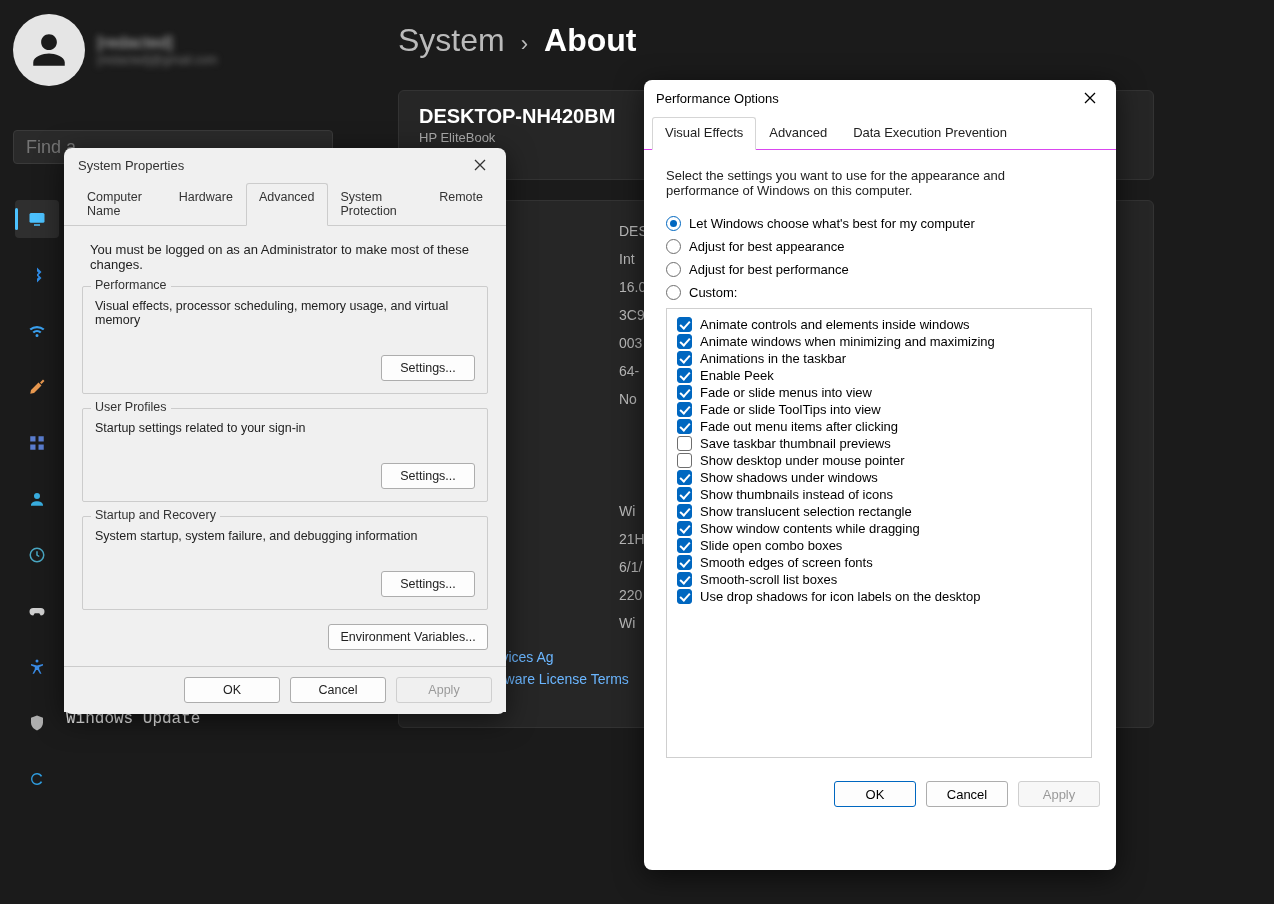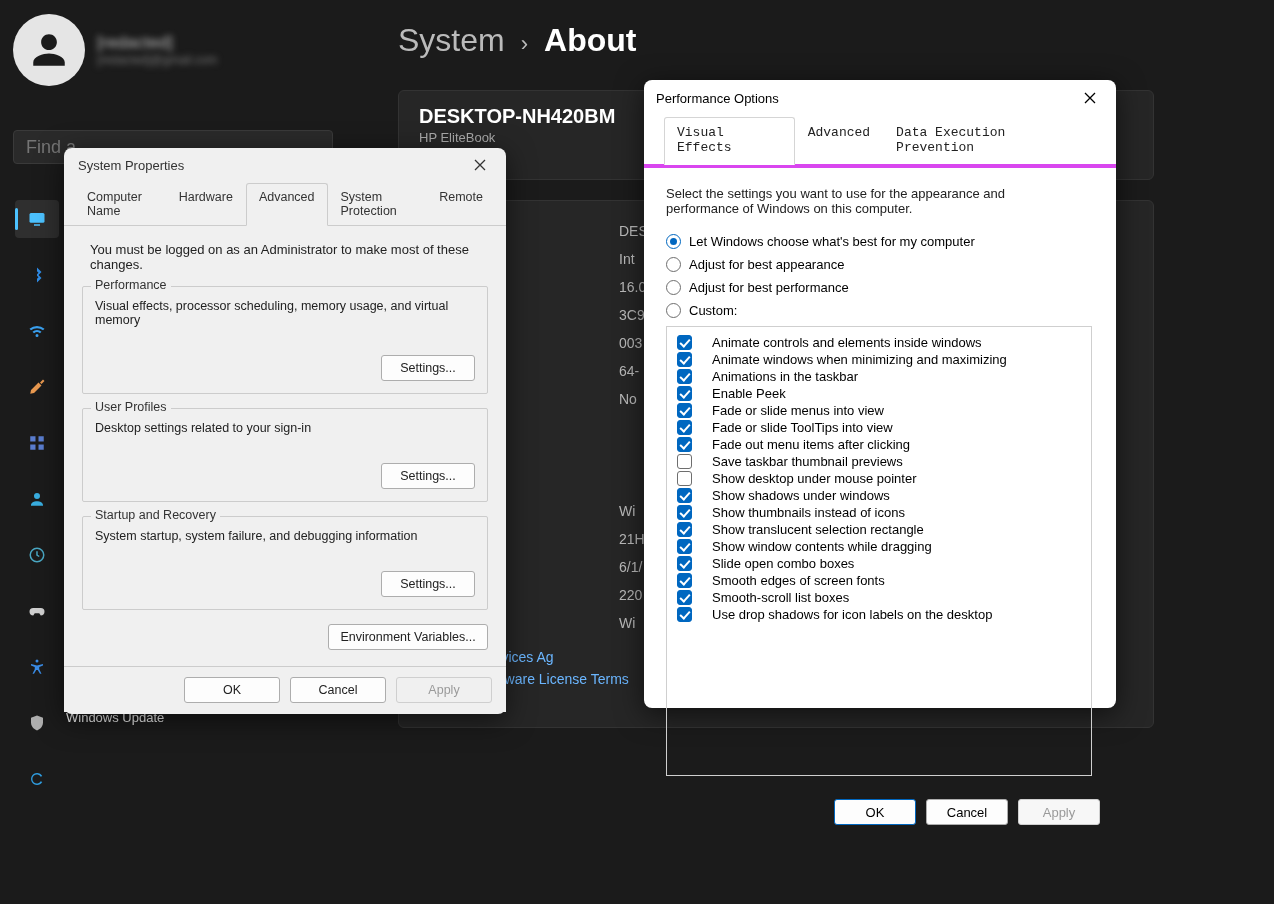--- a/index.html
+++ b/index.html
@@ -14,21 +14,21 @@
 .user-text .e{font-size:12px;}
 
 .search{position:absolute;left:13px;top:130px;width:320px;height:34px;background:#2a2a2a;border:1px solid #3a3a3a;border-radius:4px;display:flex;align-items:center;padding:0 10px;color:#bbb;}
 .search input{flex:1;background:none;border:none;outline:none;color:#bbb;font-size:18px;}
 
 .sidebar{position:absolute;left:13px;top:200px;width:48px;display:flex;flex-direction:column;gap:18px;align-items:center;}
 .side-item{width:44px;height:38px;border-radius:4px;display:flex;align-items:center;justify-content:center;}
 .side-item.sel{background:#2f2f2f;position:relative;}
 .side-item.sel:before{content:"";position:absolute;left:0;top:8px;bottom:8px;width:3px;background:#4cc2ff;border-radius:3px;}
 .side-item svg{width:18px;height:18px;}
-.win-update{position:absolute;left:66px;top:710px;color:#eee;font-size:13px;}
+.win-update{position:absolute;left:66px;top:710px;color:#eee;font-size:16px;font-family:Liberation Mono, monospace;}
 
 .breadcrumb{position:absolute;left:398px;top:22px;display:flex;align-items:baseline;gap:16px;}
 .breadcrumb .p1{font-size:32px;color:#bbb;font-weight:400;}
 .breadcrumb .chev{font-size:22px;color:#bbb;}
 .breadcrumb .p2{font-size:32px;font-weight:600;color:#fff;}
 
 .panel{position:absolute;left:398px;top:90px;right:120px;background:#262626;border:1px solid #333;border-radius:6px;padding:14px 20px;height:90px;}
 .panel .device{font-size:20px;font-weight:600;}
 .panel .model{font-size:13px;color:#aaa;margin-top:2px;}
 
@@ -51,34 +51,34 @@
 .fieldset .legend{position:absolute;top:-9px;left:8px;background:#f0f0f0;padding:0 4px;font-size:12.5px;color:#333;}
 .fieldset .desc{color:#222;font-size:12.5px;margin-bottom:28px;}
 .fieldset .btnrow{display:flex;justify-content:flex-end;}
 .winbtn{min-width:94px;height:26px;background:#fdfdfd;border:1px solid #adadad;border-radius:3px;font-size:12.5px;color:#222;display:inline-flex;align-items:center;justify-content:center;cursor:default;}
 .sysprop .envrow{display:flex;justify-content:flex-end;margin:6px 0 2px;}
 .sysprop .footer{height:46px;border-top:1px solid #ccc;background:#f0f0f0;display:flex;justify-content:flex-end;align-items:center;gap:10px;padding:0 14px;}
 .winbtn.wide{min-width:96px;}
 .winbtn.dis{color:#9a9a9a;border-color:#cfcfcf;background:#f0f0f0;}
 
 
-.perf{position:absolute;left:644px;top:80px;width:472px;height:628px;background:#fff;border-radius:8px;box-shadow:0 6px 28px rgba(0,0,0,.6);color:#000;font-size:13px;}
+.perf{position:absolute;left:644px;top:80px;width:472px;height:790px;background:#fff;border-radius:8px;box-shadow:0 6px 28px rgba(0,0,0,.6);color:#000;font-size:13px;}
 .perf .titlebar{height:36px;display:flex;align-items:center;padding:0 6px 0 12px;font-size:13px;}
 .perf .titlebar .x{margin-left:auto;width:40px;height:28px;display:flex;align-items:center;justify-content:center;}
-.perf .tabs{display:flex;padding:0 20px;border-bottom:4px solid #d946ef;font-family:Liberation Mono, monospace;}
+.perf .tabs{display:flex;padding:0 8px;border-bottom:1px solid #d946ef;}
 .perf .tab{padding:7px 12px 9px;font-size:13px;color:#222;position:relative;top:1px;border:1px solid transparent;}
 .perf .tab.sel{border:1px solid #d5d5d5;border-bottom:1px solid #fff;border-radius:3px 3px 0 0;background:#fff;}
 .perf .body{padding:18px 24px 10px 22px;}
 .perf .intro{margin:0 0 18px 0;max-width:400px;color:#222;}
 .radio-row{display:flex;align-items:center;gap:8px;margin:8px 0;}
 .radio{width:15px;height:15px;border:1.5px solid #6e6e6e;border-radius:50%;display:inline-flex;align-items:center;justify-content:center;}
 .radio.sel{border-color:#0067c0;}
 .radio.sel:after{content:"";width:7px;height:7px;background:#0067c0;border-radius:50%;}
 .checklist{border:1px solid #cfcfcf;margin-top:8px;padding:6px 10px 6px 10px;height:450px;overflow:auto;}
-.check-row{display:flex;align-items:center;gap:20px;margin:2px 0;}
+.check-row{display:flex;align-items:center;gap:8px;margin:2px 0;}
 .cb{width:15px;height:15px;border:1.5px solid #6e6e6e;border-radius:3px;display:inline-flex;align-items:center;justify-content:center;flex:0 0 15px;}
 .cb.on{background:#0067c0;border-color:#0067c0;}
 .cb.on:after{content:"";width:8px;height:4px;border-left:2px solid #fff;border-bottom:2px solid #fff;transform:rotate(-48deg);margin-top:-2px;}
 .perf .footer{height:52px;display:flex;justify-content:flex-end;align-items:center;gap:10px;padding:0 16px;}
 .pbtn{min-width:82px;height:26px;border:1px solid #adadad;background:#fdfdfd;border-radius:3px;font-size:13px;display:inline-flex;align-items:center;justify-content:center;}
 .pbtn.primary{border:1px solid #0067c0;}
 .pbtn.dis{color:#9a9a9a;border-color:#cfcfcf;background:#f7f7f7;}
 </style>
 </head>
 <body>
@@ -260,21 +260,21 @@
     <div class="fieldset">
       <span class="legend">Performance</span>
       <div class="desc">Visual effects, processor scheduling, memory usage, and virtual memory</div>
       <div class="btnrow">
           <span class="winbtn">Settings...</span>
         </div>
     </div>
 
     <div class="fieldset">
       <span class="legend">User Profiles</span>
-      <div class="desc">Desktop settings related to your sign-in</div>
+      <div class="desc">Startup settings related to your sign-in</div>
       <div class="btnrow">
           <span class="winbtn">Settings...</span>
         </div>
     </div>
 
     <div class="fieldset">
       <span class="legend">Startup and Recovery</span>
       <div class="desc">System startup, system failure, and debugging information</div>
       <div class="btnrow">
           <span class="winbtn">Settings...</span>

